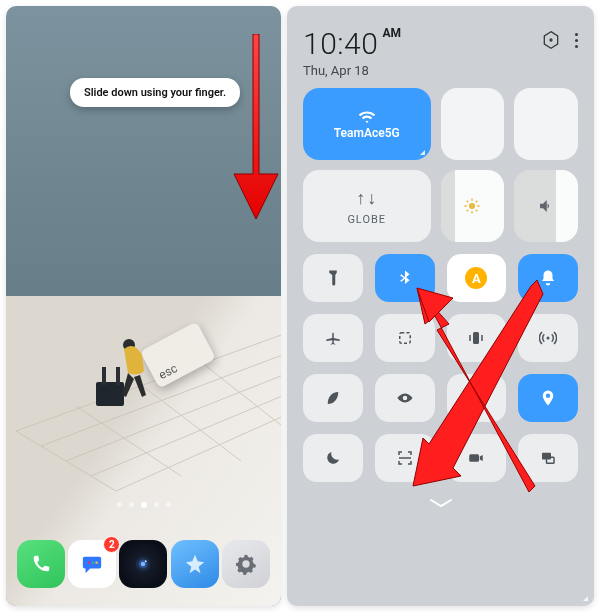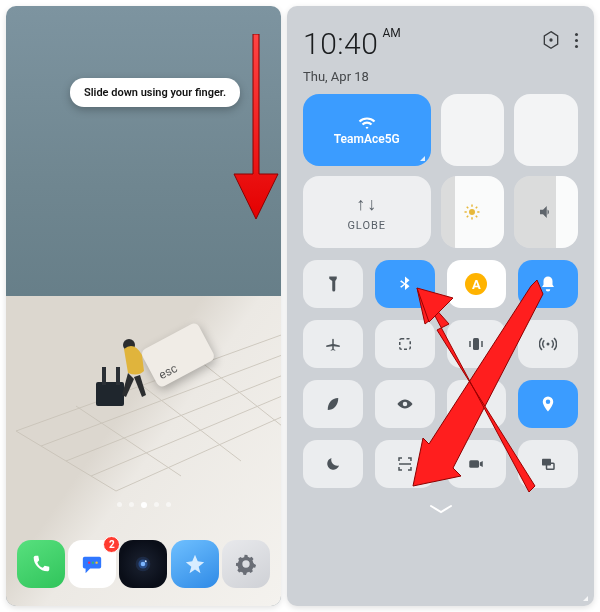--- a/index.html
+++ b/index.html
@@ -113,22 +113,22 @@
   .pane-right {
     background:#cdd1d6;
     padding:20px 16px 14px;
     display:flex; flex-direction:column;
   }
   .qs-header {
     display:flex; align-items:flex-start; justify-content:space-between;
   }
   .clock { display:flex; align-items:flex-start; gap:4px; }
   .clock .time{ font-size:30px; font-weight:300; color:#1a1c1e; letter-spacing:0.5px;}
-  .clock .ampm{ font-size:12px; color:#1a1c1e; padding-bottom:4px;}
-  .date { font-size:13px; color:#44474a; margin-top:8px;}
+  .clock .ampm{ font-size:12px; color:#1a1c1e; padding-bottom:4px;font-weight:bold;}
+  .date { font-size:13px; color:#44474a; margin-top:2px;}
   .header-icons{ display:flex; align-items:center; gap:14px; margin-top:4px;}
   .hex{ width:20px; height:20px; display:flex; align-items:center; justify-content:center; }
   .dots3{ display:flex; flex-direction:column; gap:3px;}
   .dots3 span{width:3px;height:3px;border-radius:50%;background:#3a3d40;}
 
   .data-pill {
     margin-top:16px; height:36px; border-radius:18px;
     background:rgba(255,255,255,.6);
     display:flex; align-items:center; justify-content:center;
     gap:8px; font-size:13px; color:#2f3234;

